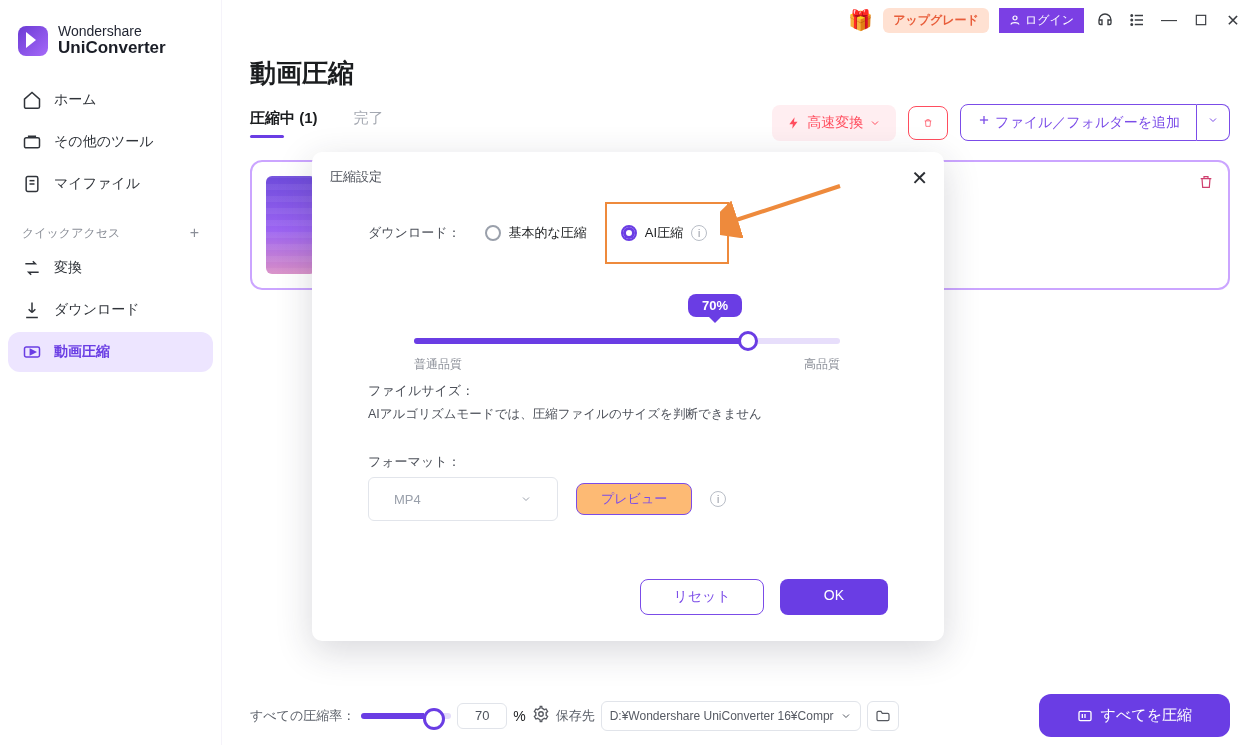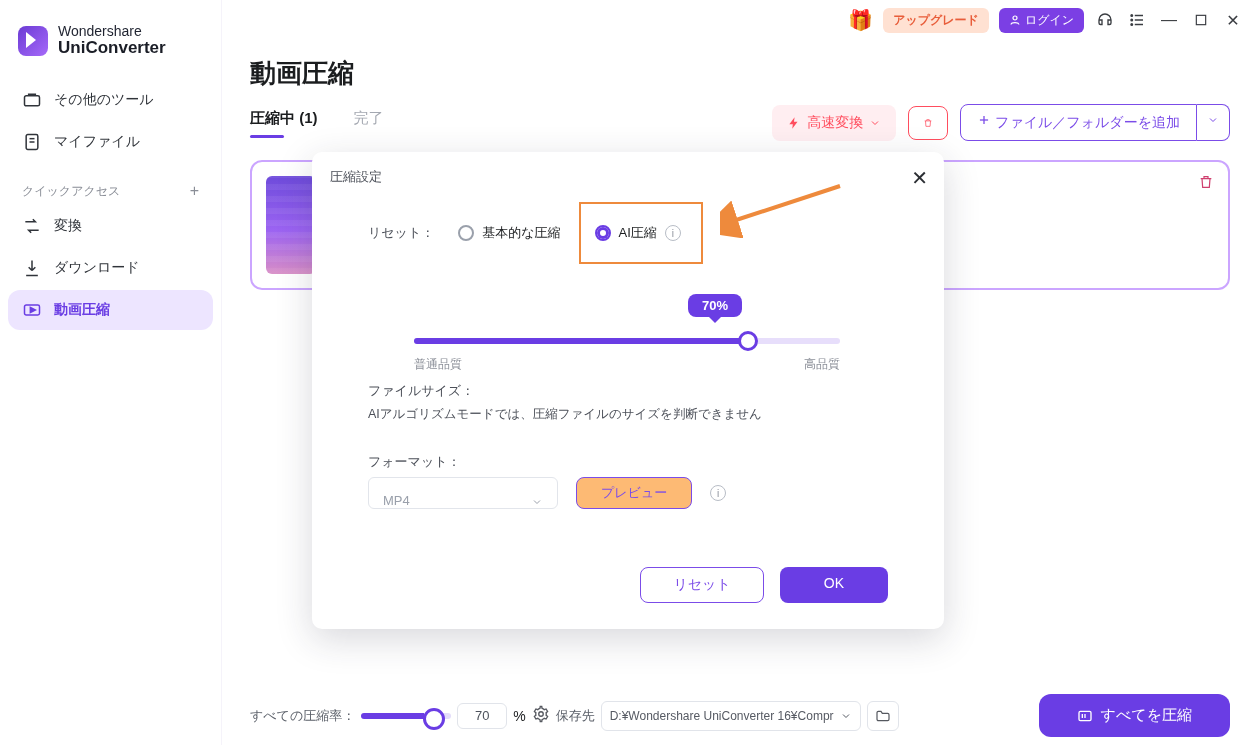--- a/index.html
+++ b/index.html
@@ -2,21 +2,21 @@
 <html><head>
 <meta charset="utf-8">
 <style>
 * { margin:0; padding:0; box-sizing:border-box; font-family:"Hiragino Sans","Meiryo",sans-serif; }
 body { width:1258px; height:745px; background:#fff; position:relative; overflow:hidden; font-size:14px; color:#1b1d1f; }
 
 
 .titlebar { position:absolute; top:0; right:0; height:40px; display:flex; align-items:center; gap:10px; padding:0 14px; }
 .titlebar .gift { color:#ff4d4f; font-size:20px; }
 .titlebar .upgrade { background:#ffe1d2; color:#e85d3a; padding:4px 10px; border-radius:6px; font-size:12px; font-weight:600; }
-.titlebar .login { background:#7b3fe4; color:#fff; padding:4px 10px; border-radius:6px; font-size:12px; display:flex; align-items:center; gap:4px; }
+.titlebar .login { background:#7b3fe4; color:#fff; padding:4px 10px; border-radius:0; font-size:12px; display:flex; align-items:center; gap:4px; }
 .titlebar .icon-btn { width:22px; height:22px; color:#3a3d42; display:inline-flex; align-items:center; justify-content:center; font-size:16px; }
 
 
 .sidebar { position:absolute; left:0; top:0; bottom:0; width:222px; background:#fff; border-right:1px solid #f5f3fa; padding:18px 8px 8px; }
 .brand { display:flex; align-items:center; gap:10px; padding:6px 10px 20px; }
 .brand-logo { width:30px; height:30px; border-radius:8px; background:linear-gradient(135deg,#6b3bd4,#a66af9); position:relative; }
 .brand-logo::after { content:""; position:absolute; left:8px; top:6px; width:0; height:0; border-left:10px solid #fff; border-top:8px solid transparent; border-bottom:8px solid transparent; }
 .brand-text { line-height:1.1; }
 .brand-text .t1 { font-size:14px; color:#1f2330; }
 .brand-text .t2 { font-size:17px; font-weight:700; color:#1a1d26; }
@@ -72,21 +72,21 @@
 .slider-tooltip { position:absolute; left:320px; top:0; background:#6a3de4; color:#fff; font-weight:600; font-size:13px; padding:4px 14px; border-radius:8px; }
 .slider-tooltip::after { content:""; position:absolute; left:50%; top:100%; transform:translateX(-50%); border:6px solid transparent; border-top-color:#6a3de4; }
 .slider-track { position:absolute; top:44px; left:46px; right:48px; height:6px; border-radius:6px; background:#e7defb; }
 .slider-fill { position:absolute; top:44px; left:46px; width:330px; height:6px; border-radius:6px; background:#6a3de4; }
 .slider-thumb { position:absolute; top:37px; left:370px; width:20px; height:20px; border-radius:50%; background:#fff; border:3px solid #6a3de4; }
 .slider-label-l { position:absolute; left:46px; top:62px; color:#8c9099; font-size:12px; }
 .slider-label-r { position:absolute; right:48px; top:62px; color:#8c9099; font-size:12px; }
 .section-label { font-size:13px; color:#4c5059; margin-bottom:6px; }
 .section-desc { font-size:12.5px; color:#4c5059; margin-bottom:30px; }
 .format-row { display:flex; align-items:center; gap:18px; }
-.select { width:190px; height:32px; border:1px solid #e2e5eb; border-radius:6px; padding:0 14px; display:flex; align-items:flex-end; justify-content:space-between; color:#9aa0ab; font-size:13px; }
+.select { width:190px; height:44px; border:1px solid #e2e5eb; border-radius:6px; padding:0 25px; display:flex; align-items:center; justify-content:space-between; color:#9aa0ab; font-size:13px; }
 .preview-btn { border:1px solid #7b4ce8; color:#7b4ce8; background:#fdba74; border-radius:8px; padding:6px 24px; font-size:13px; }
 .modal-actions { display:flex; justify-content:flex-end; gap:16px; margin-top:58px; }
 .btn-reset { border:1px solid #7b4ce8; color:#7b4ce8; background:#fff; border-radius:8px; padding:8px 32px; font-size:14px; }
 .btn-ok { background:#6a3de4; color:#fff; border-radius:8px; padding:8px 44px; font-size:14px; border:none; }
 
 
 .anno-arrow { position:absolute; left:720px; top:178px; pointer-events:none; }
 
 </style>
 </head>
@@ -128,20 +128,26 @@
 
 <div class="sidebar">
   <div class="brand">
     <div class="brand-logo"></div>
     <div class="brand-text">
       <div class="t1">Wondershare</div>
       <div class="t2">UniConverter</div>
     </div>
   </div>
   <ul class="nav">
+    <li>
+      <svg viewBox="0 0 24 24" fill="none" stroke="currentColor" stroke-width="1.8">
+          <path d="M3 11l9-8 9 8v9a2 2 0 01-2 2H5a2 2 0 01-2-2z"></path>
+        </svg>
+      <span>ホーム</span>
+    </li>
     <li>
       <svg viewBox="0 0 24 24" fill="none" stroke="currentColor" stroke-width="1.8">
           <rect x="3" y="7" width="18" height="12" rx="2"></rect>
           <path d="M8 7V5h8v2"></path>
         </svg>
       <span>その他のツール</span>
     </li>
     <li>
       <svg viewBox="0 0 24 24" fill="none" stroke="currentColor" stroke-width="1.8">
           <rect x="5" y="3" width="14" height="18" rx="2"></rect>
@@ -225,21 +231,21 @@
         </svg>
     </span>
   </div>
 </div>
 
 <div class="modal">
   <div class="modal-title">圧縮設定</div>
   <div class="modal-close">✕</div>
 
   <div class="mode-row">
-    <span class="mode-label">リセット：</span>
+    <span class="mode-label">ダウンロード：</span>
     <span class="radio">
       <span class="dot"></span>
       <span>基本的な圧縮</span>
     </span>
     <span class="radio selected highlight">
       <span class="dot"></span>
       <span>AI圧縮</span>
       <span class="info-i">i</span>
     </span>
   </div>

